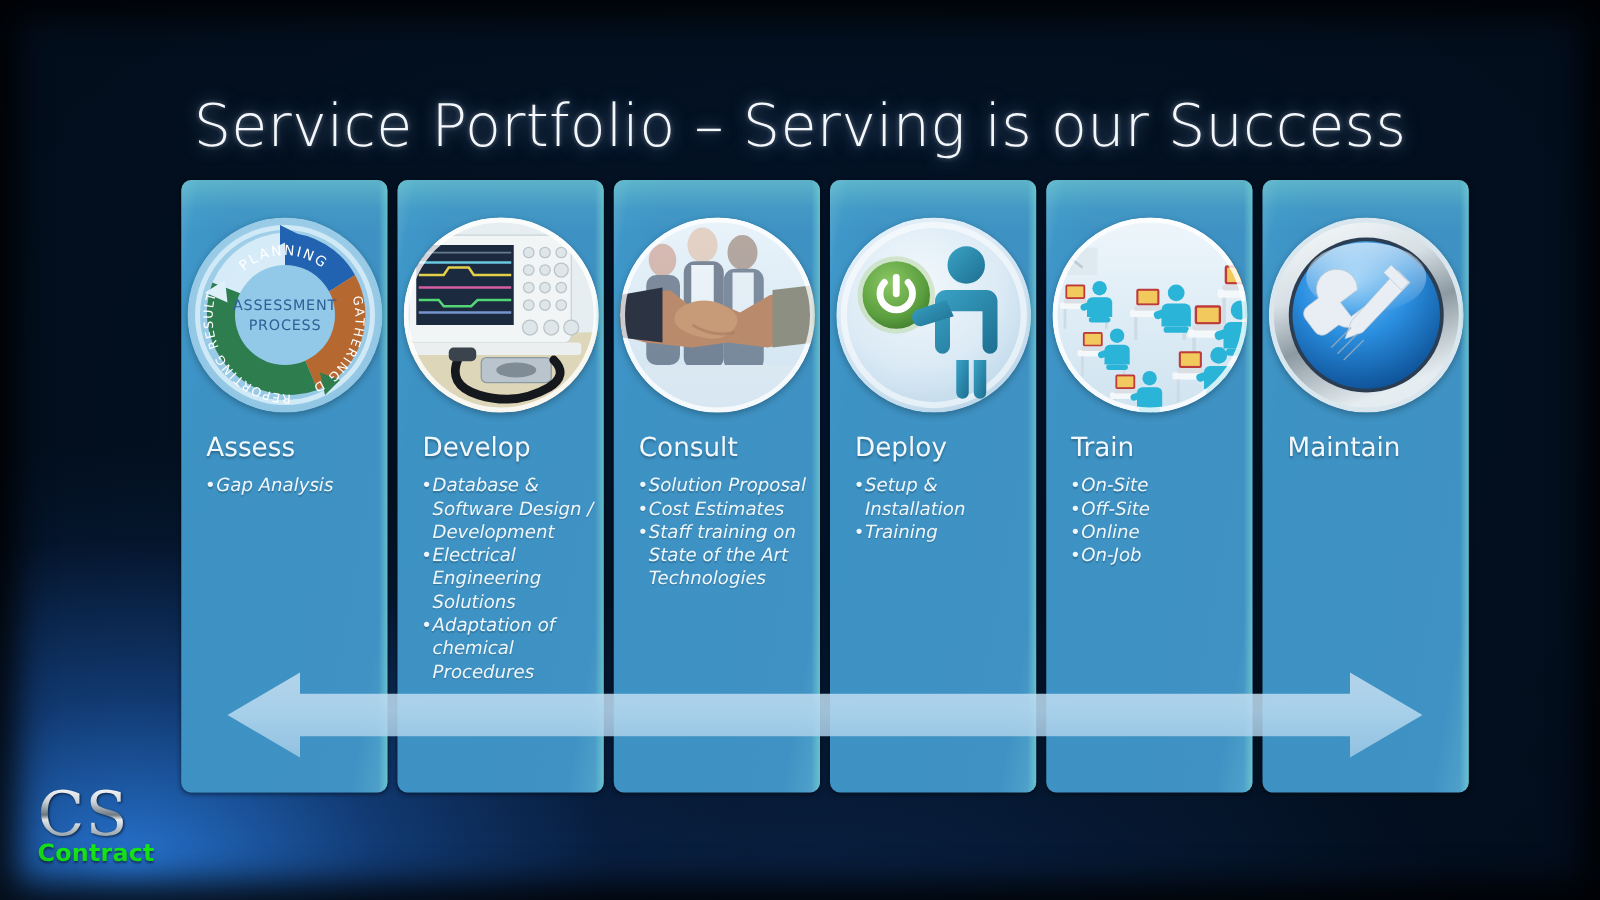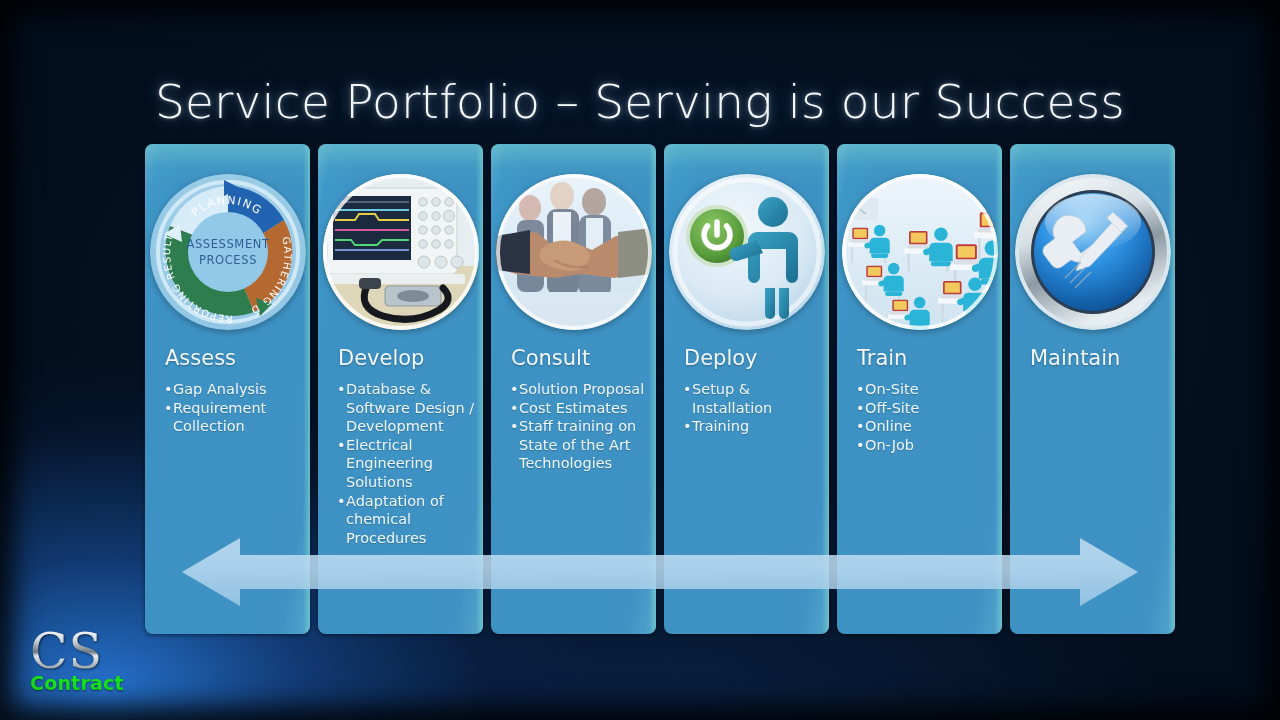--- a/index.html
+++ b/index.html
@@ -76,20 +76,21 @@
 
   .col-title {
     position:absolute; left:20px; top:202px;
     font-size:21px; font-weight:400; color:#f2f8fd;
     font-family:"DejaVu Sans","Liberation Sans",sans-serif;
     text-shadow:0 1px 2px rgba(0,0,0,0.30);
   }
   .bullets {
     position:absolute; left:19px; right:0; top:236px;
     list-style:none;
+    font-style:italic;
   }
   .bullets li {
     position:relative;
     font-size:14.5px; line-height:18.6px;
     color:#f0f7fc; padding-left:9px;
     font-family:"DejaVu Sans","Liberation Sans",sans-serif;
     text-shadow:0 1px 1px rgba(0,0,0,0.22);
   }
   .bullets li::before {
     content:"\2022";
@@ -163,21 +164,20 @@
     </text>
     <path id="arcL" d="M96 140 A62 62 0 0 1 24 58" fill="none"></path>
     <text font-family="DejaVu Sans, sans-serif" font-size="10" fill="#ffffff" letter-spacing="1.2">
       <textPath href="#arcL" startOffset="10%">REPORTING RESULTS</textPath>
     </text>
   </svg>
         </div>
         <div class="col-title">Assess</div>
         <ul class="bullets">
           <li>Gap Analysis</li>
-          <li>Requirement Collection</li>
         </ul>
       </div>
       <div class="col">
         <div class="icon-wrap">
           <svg viewBox="0 0 156 156">
     <circle cx="78" cy="78" r="78" fill="#dde7ea"></circle>
     <rect x="0" y="0" width="156" height="92" fill="#e7eef1"></rect>
     <rect x="0" y="92" width="156" height="64" fill="#ded6b8"></rect>
     <g>
       <rect x="4" y="14" width="130" height="86" rx="5" fill="#f2f5f6" stroke="#c8d2d6"></rect>

